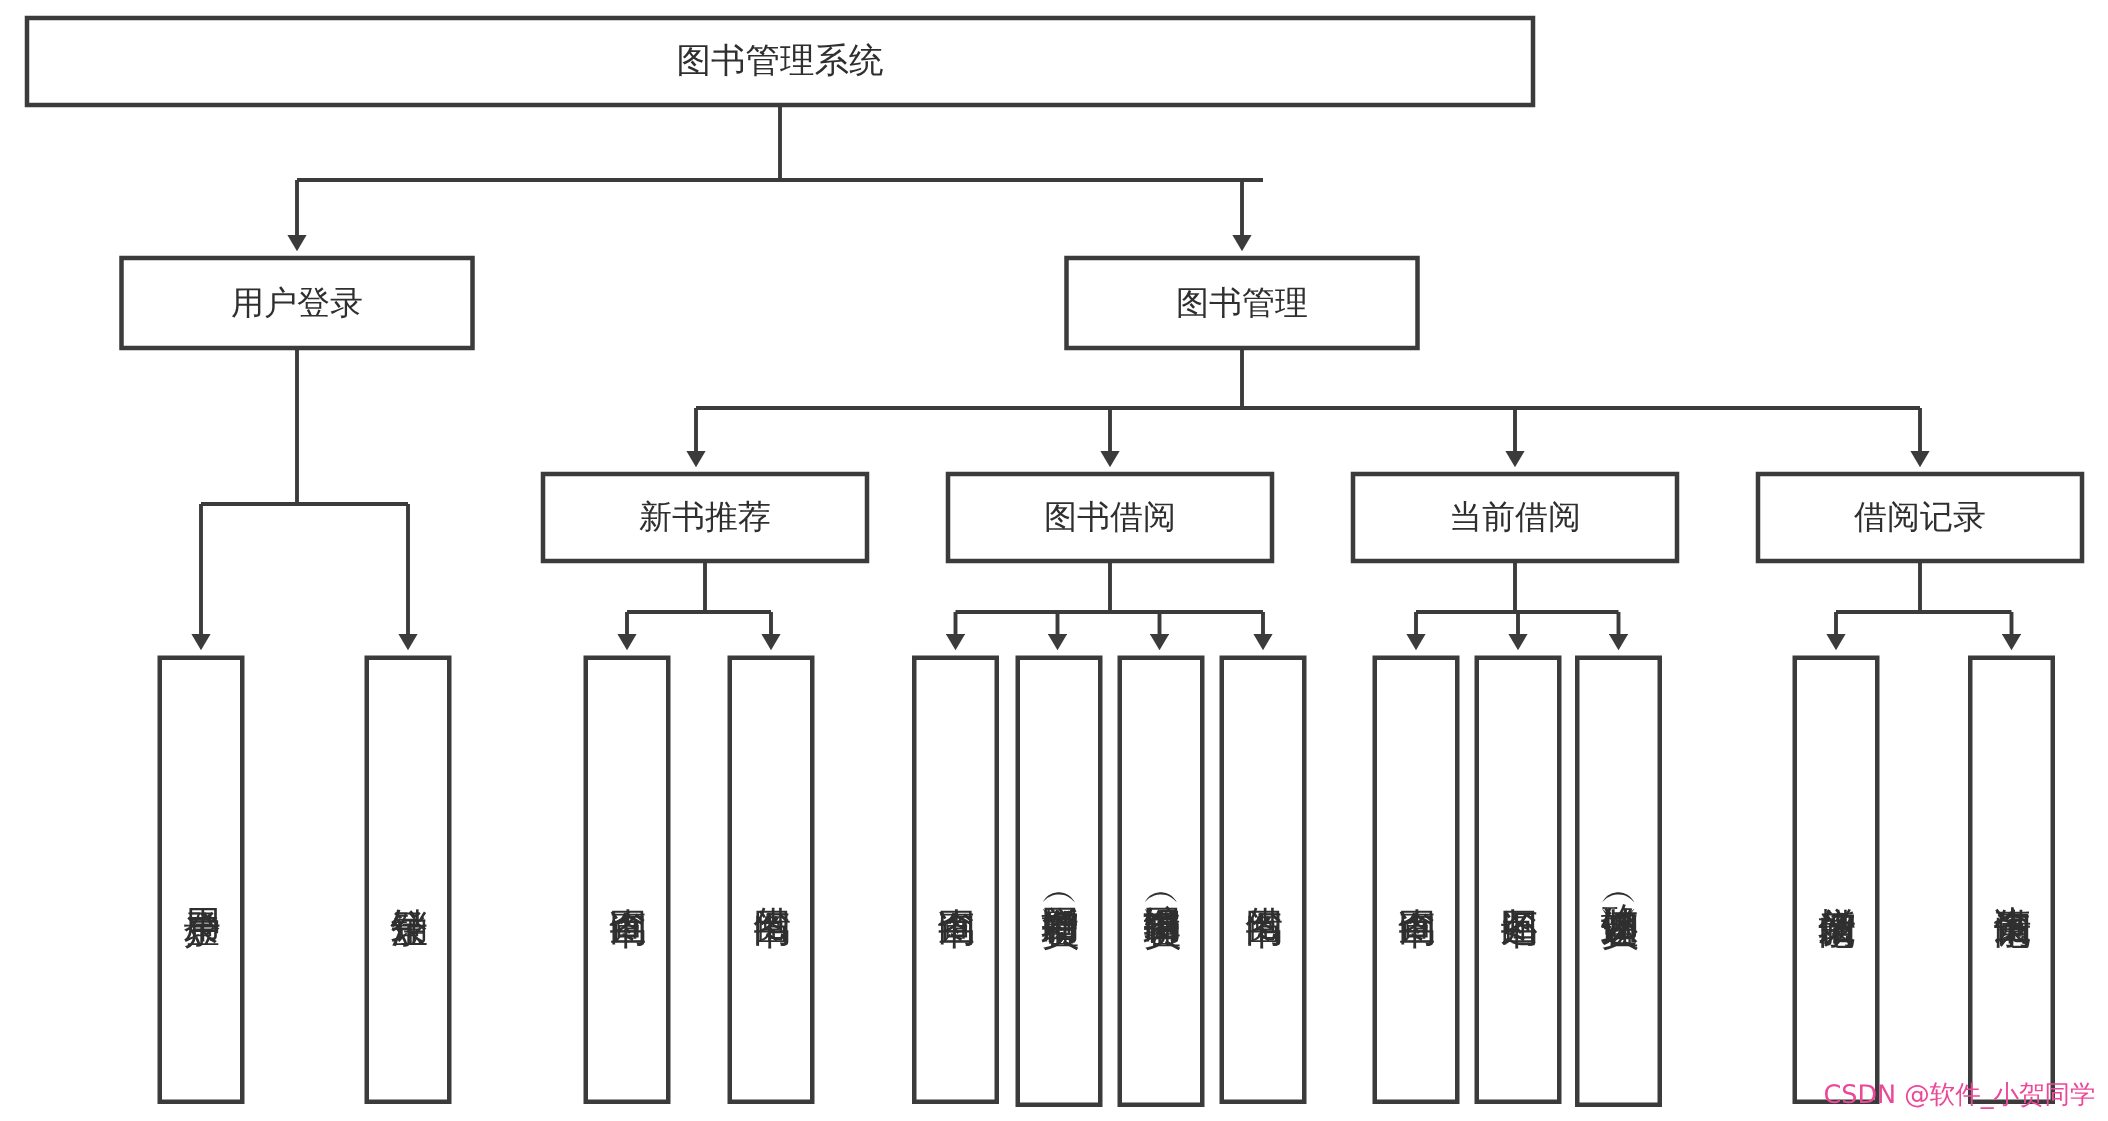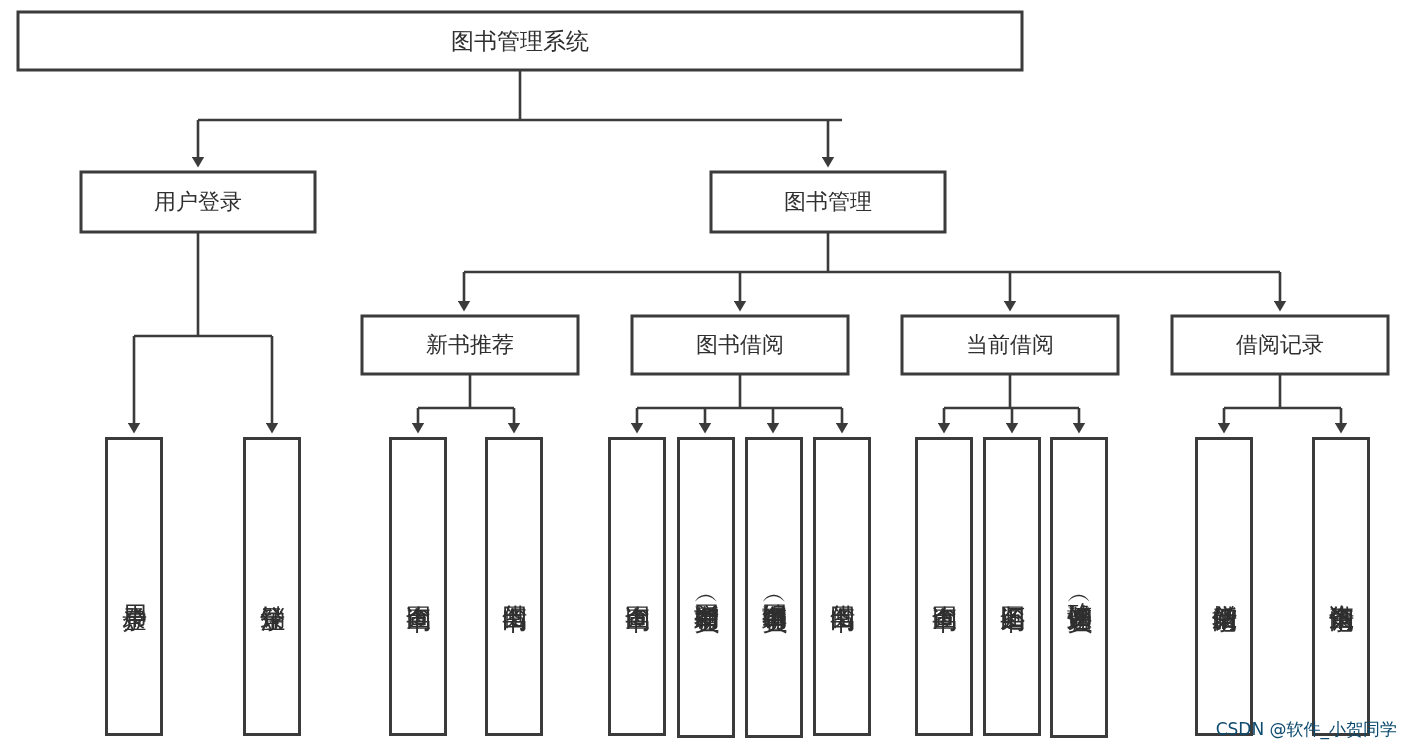--- a/index.html
+++ b/index.html
@@ -25,21 +25,21 @@
     display:flex;align-items:center;justify-content:center;}
   .vert-text{
     writing-mode:vertical-rl;text-orientation:upright;
     font-family:"DejaVu Sans","Liberation Sans",sans-serif;
     font-size:25px;line-height:1.06;color:#2f2f2f;
     letter-spacing:1px;white-space:nowrap;
   }
   #watermark{
     position:absolute;right:8px;bottom:6px;
     font-family:"DejaVu Sans","Liberation Sans",sans-serif;
-    font-size:17px;color:#0c4a6e;white-space:nowrap;pointer-events:none;
+    font-size:17px;color:#ec4899;white-space:nowrap;pointer-events:none;
   }
 </style>
 </head>
 <body>
 
 <svg id="diagram" viewBox="0 0 1405 747">
   <defs>
     <marker id="ah" markerWidth="11" markerHeight="13" refX="1.5" refY="6.5" orient="auto" markerUnits="userSpaceOnUse">
       <path d="M0,0 L11,6.5 L0,13 Z" class="arrow-head"></path>
     </marker>

